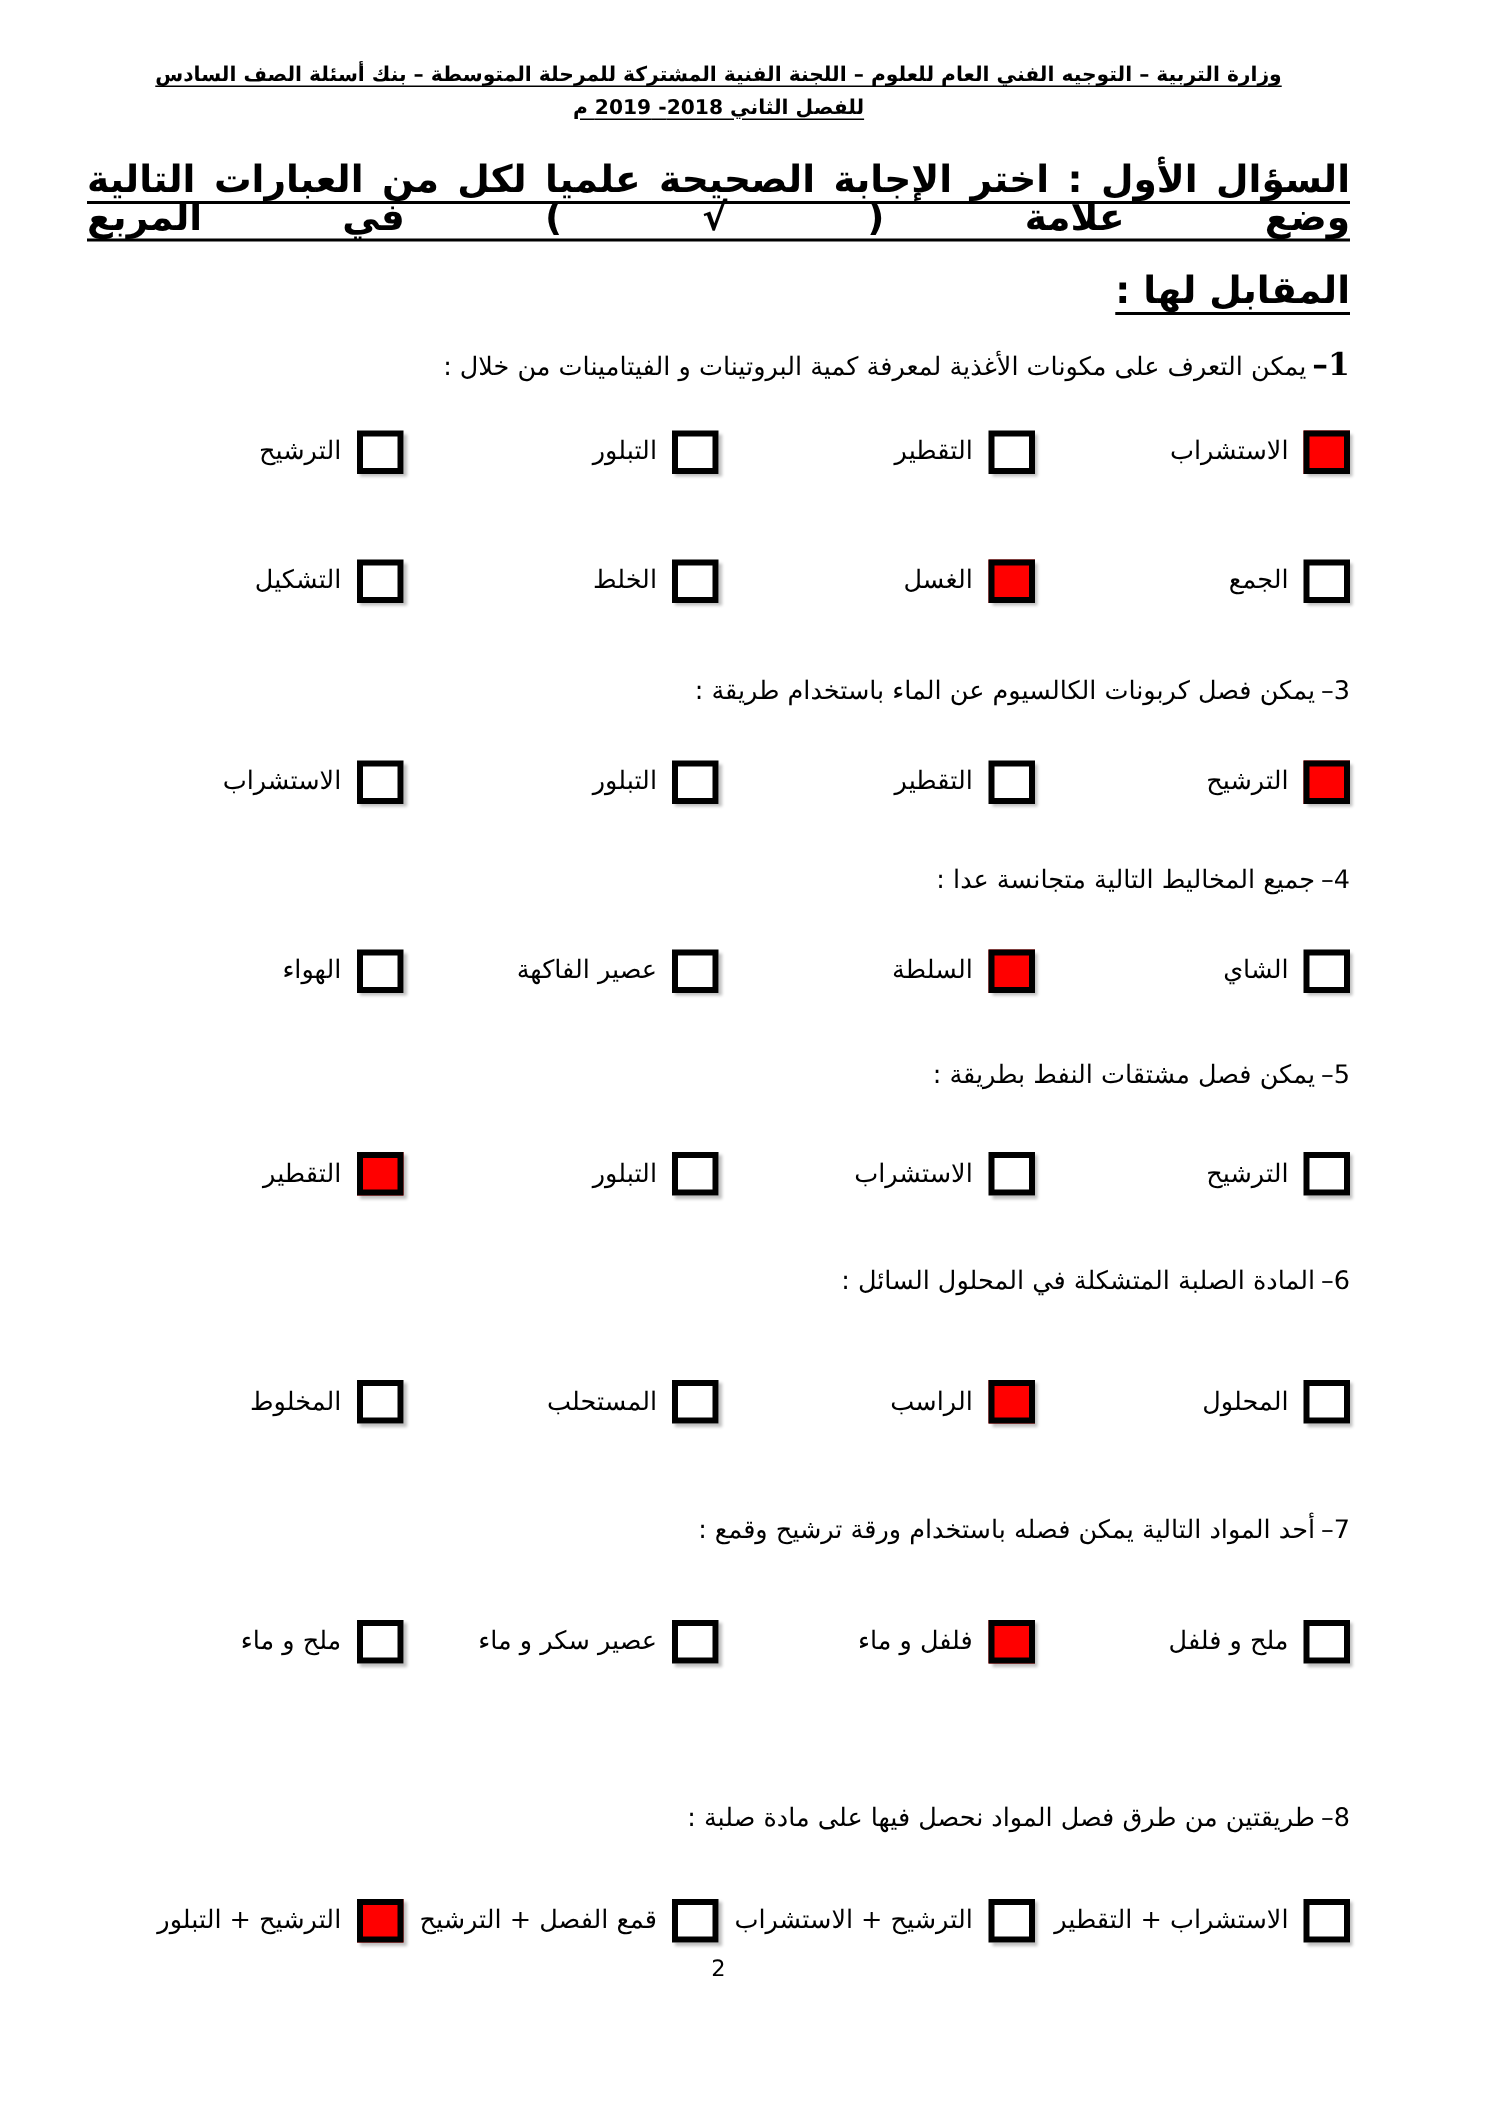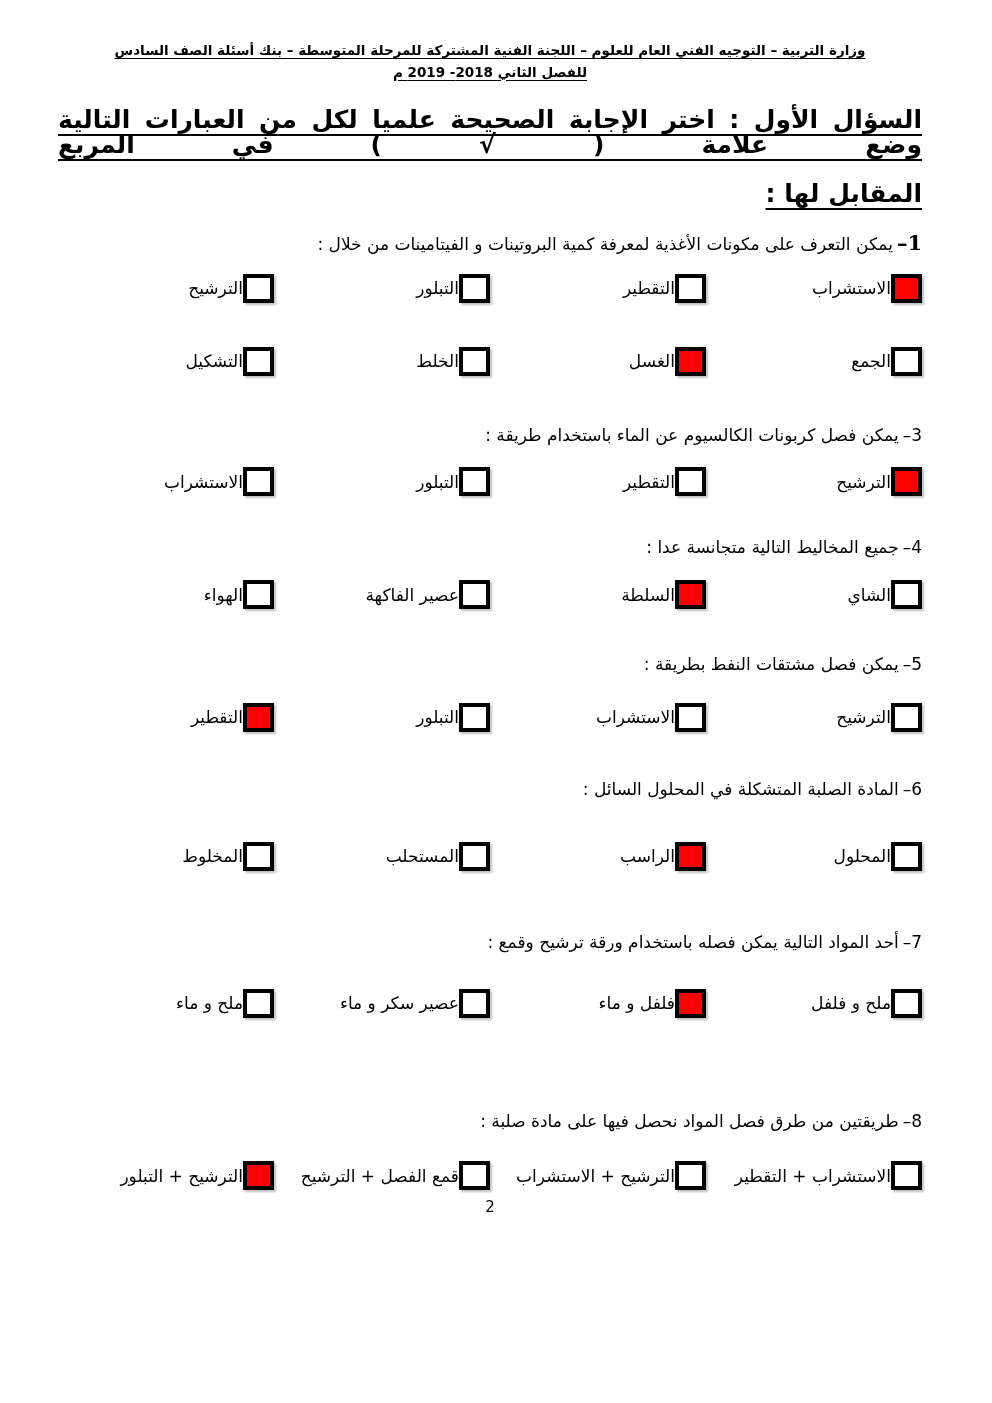--- a/index.html
+++ b/index.html
@@ -5,21 +5,21 @@
   * { box-sizing: border-box; margin: 0; padding: 0; }
   html, body {
     width: 992px;
     background: #ffffff;
     color: #000000;
     font-family: "DejaVu Sans", sans-serif;
   }
   body { height: 1403px; overflow: hidden; }
   .page {
     direction: rtl;
-    padding: 40px 70px 0 58px;
+    padding: 40px 92px 0 58px;
     width: 992px;
   }
   .doc-header {
     text-align: center;
     font-size: 13.5px;
     font-weight: bold;
     line-height: 1.6;
   }
   .doc-header .hline { text-decoration: underline; text-underline-offset: 3px; }
   .exam-title {
@@ -57,21 +57,23 @@
   .q-underline { text-underline-offset: 4px; }
   .options {
     display: grid;
     grid-template-columns: repeat(4, 1fr);
     margin-top: 16px;
     align-items: center;
   }
   .option {
     display: flex;
     align-items: center;
+    gap: 10px;
     justify-content: flex-start;
+    margin-top: 13px;
   }
   .checkbox {
     flex: 0 0 auto;
     width: 31px;
     height: 29px;
     border: 4px solid #000000;
     background: #ffffff;
     box-shadow: 2px 2px 2px rgba(0,0,0,0.25);
     cursor: pointer;
   }

